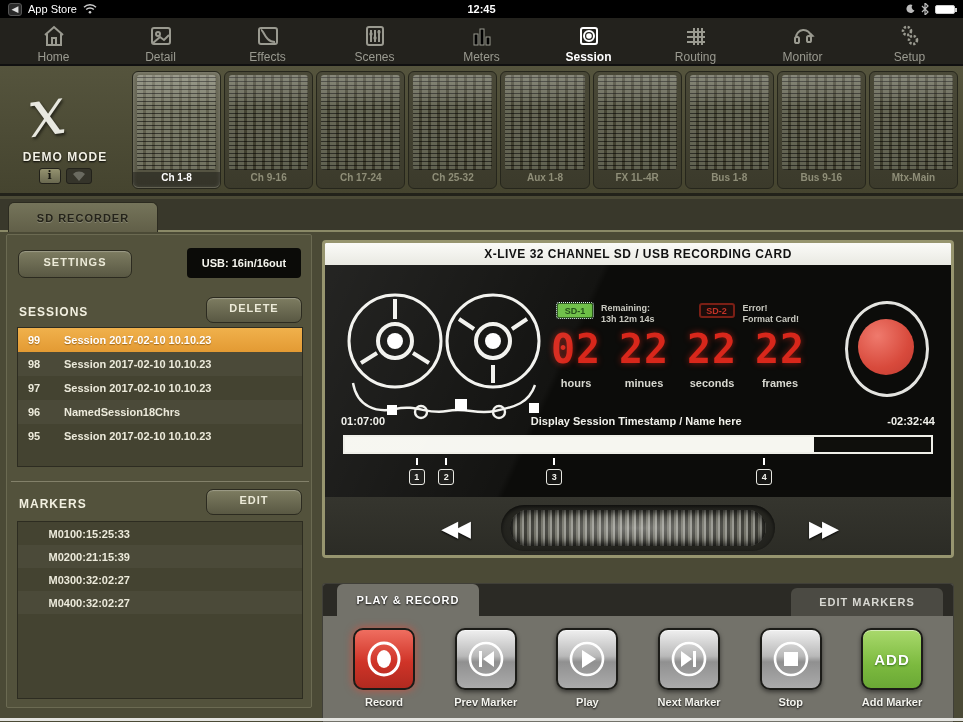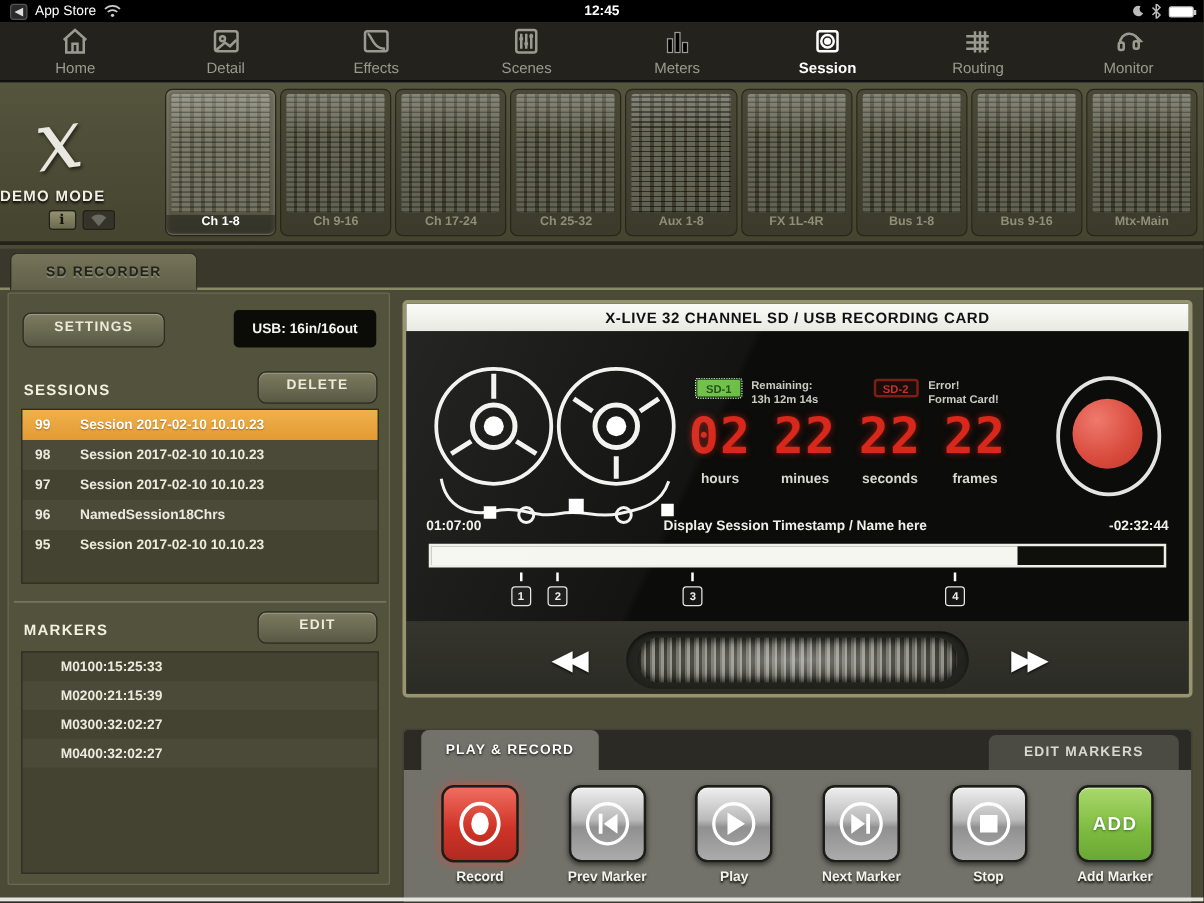--- a/index.html
+++ b/index.html
@@ -12,33 +12,33 @@
   .sb-left, .sb-right { display:flex; align-items:center; gap:6px; }
   .sb-back { width:14px; height:13px; background:#2a2a2a; border:1px solid #555; border-radius:3px;
     color:#ddd; font-size:9px; line-height:11px; text-align:center; }
   .sb-time { position:absolute; left:0; right:0; text-align:center; font-weight:bold; }
   .battery { width:20px; height:9px; border:1px solid #ccc; border-radius:2px; background:#fff; position:relative; }
   .battery:after { content:""; position:absolute; right:-3px; top:2px; width:2px; height:4px; background:#ccc; }
 
   
   .nav-bar { position:absolute; top:18px; left:0; width:963px; height:48px; background:#23221d;
     border-bottom:2px solid #101010; display:flex; }
-  .nav-item { flex:1; display:flex; flex-direction:column; align-items:center; justify-content:center; gap:2px;
+  .nav-item { flex:1; display:flex; flex-direction:column; align-items:center; justify-content:flex-end; gap:2px;
     color:#9a9a90; font-size:12px; cursor:pointer; }
   .nav-item svg { stroke:#9a9a90; }
   .nav-item.active { color:#fff; font-weight:bold; }
   .nav-item.active svg { stroke:#fff; }
 
   
   .bank-strip { position:absolute; top:66px; left:0; width:963px; height:130px;
     background:linear-gradient(180deg,#55543d,#45442f); border-bottom:3px solid #22221a; display:flex; }
   .logo-block { width:130px; position:relative; }
   .x-logo { position:absolute; top:8px; left:28px; font-family:"DejaVu Serif", serif; font-style:italic;
     font-size:66px; color:#e8e8e0; transform:rotate(-8deg); text-shadow:1px 2px 3px rgba(0,0,0,.6); }
-  .demo-mode { position:absolute; top:84px; left:0; width:130px; text-align:left; color:#f2f0e4;
+  .demo-mode { position:absolute; top:84px; left:0; width:130px; text-align:center; color:#f2f0e4;
     font-size:12px; font-weight:bold; letter-spacing:1px; text-shadow:0 1px 2px #000; }
   .logo-btns { position:absolute; top:102px; left:0; width:130px; display:flex; justify-content:center; gap:5px; }
   .info-btn { width:22px; height:16px; background:linear-gradient(180deg,#94926f,#6a6950); border:1px solid #22211a;
     border-radius:3px; color:#15150f; font-weight:bold; font-size:11px; text-align:center; line-height:14px;
     font-family:"DejaVu Serif", serif; }
   .wifi-btn { width:26px; height:16px; background:#35342a; border:1px solid #22211a; border-radius:3px;
     display:flex; align-items:center; justify-content:center; }
   .banks { flex:1; display:flex; gap:3px; padding:5px 5px 4px 2px; }
   .bank { flex:1; position:relative; border-radius:6px; border:1px solid #26261c;
     background:linear-gradient(180deg,#4a4938,#3b3a2b); overflow:hidden; cursor:pointer; }
@@ -238,20 +238,27 @@
     </div>
     <div class="nav-item">
       <svg width="24" height="24" viewBox="0 0 24 24" fill="none" stroke-width="2">
         <path d="M5 14 A7.5 7.5 0 0 1 20 13"></path>
         <rect x="4" y="13" width="4" height="6" rx="1.6"></rect>
           <rect x="16" y="12" width="4" height="6" rx="1.6"></rect>
         <path d="M19 9 L22 12 L18.5 12.5" stroke-width="1.6"></path>
       </svg>
       <span>Monitor</span>
     </div>
+    <div class="nav-item">
+      <svg width="24" height="24" viewBox="0 0 24 24" fill="none">
+        <circle cx="9" cy="7" r="4" stroke-width="2.6" stroke-dasharray="2.2 1.6"></circle>
+        <circle cx="15" cy="16" r="4" stroke-width="2.6" stroke-dasharray="2.2 1.6"></circle>
+      </svg>
+      <span>Setup</span>
+    </div>
   </div>
 
   <div class="bank-strip">
     <div class="logo-block">
       <div class="x-logo">x</div>
       <div class="demo-mode">DEMO MODE</div>
       <div class="logo-btns">
         <div class="info-btn">i</div>
         <div class="wifi-btn">
           <svg width="14" height="10" viewBox="0 0 14 10">

